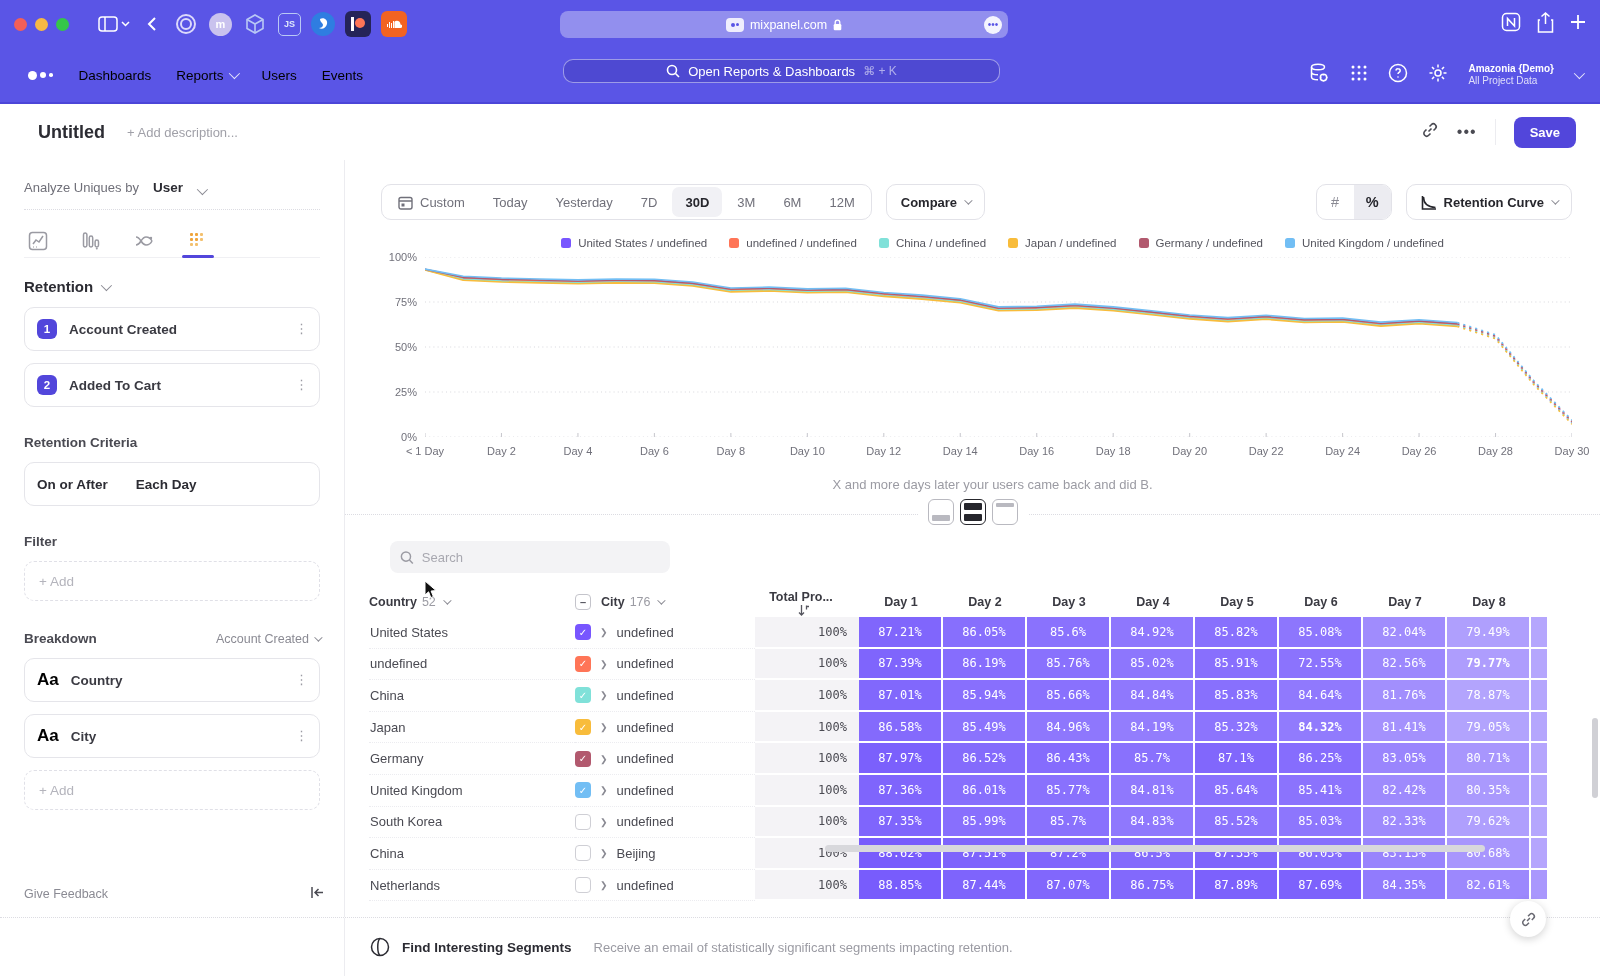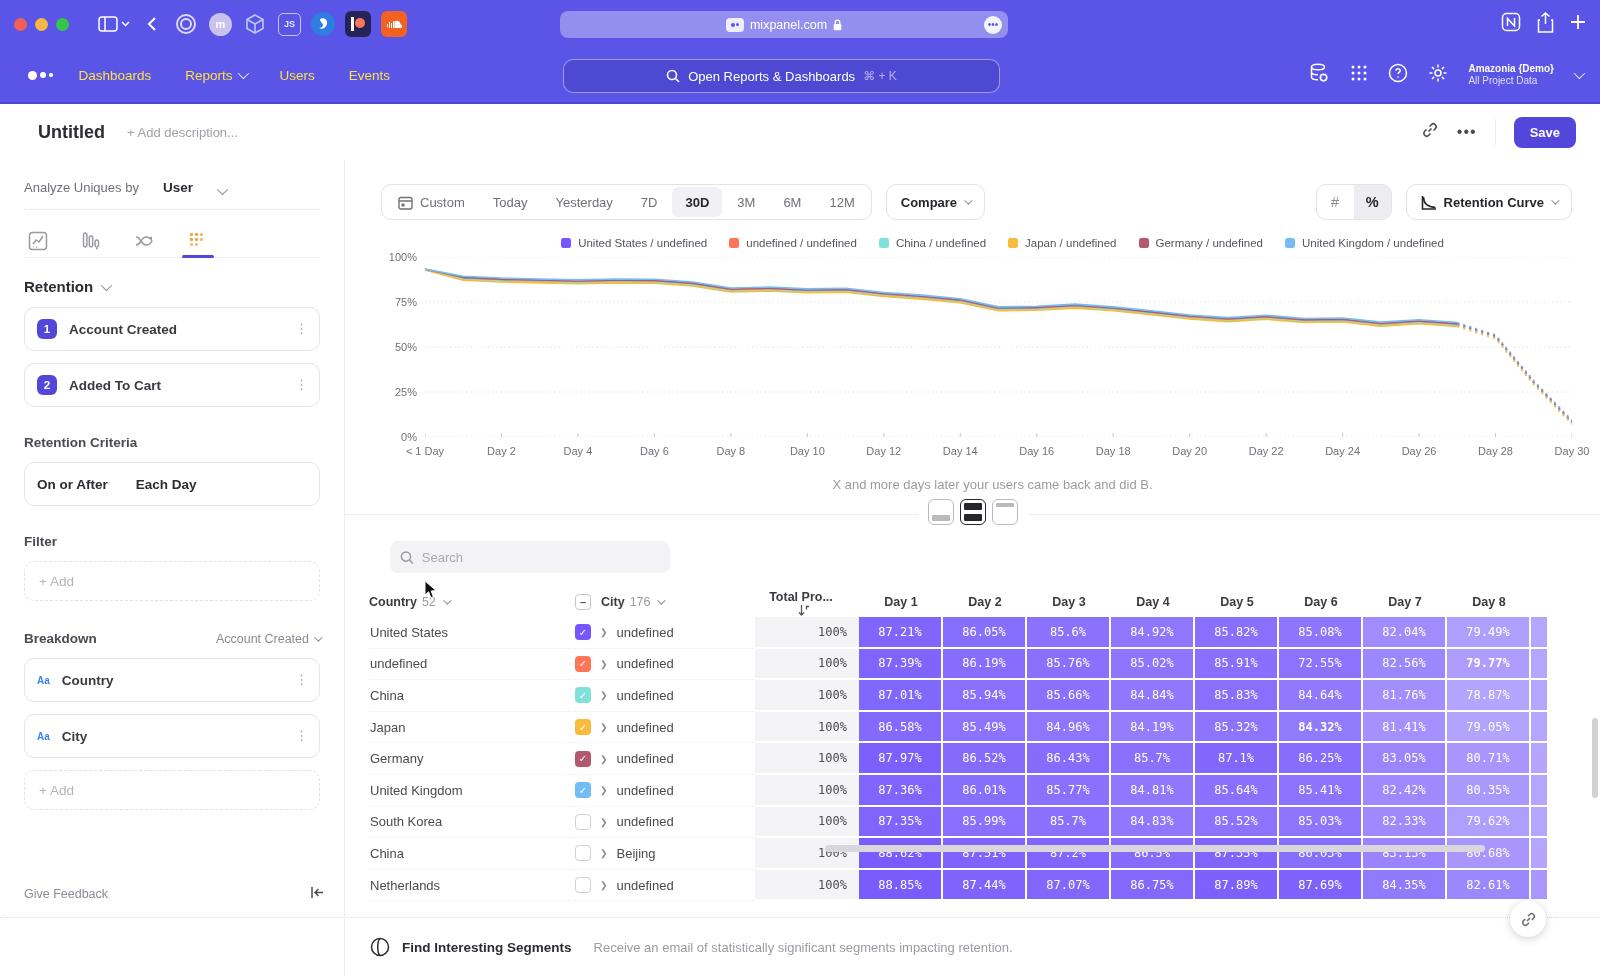--- a/index.html
+++ b/index.html
@@ -20,23 +20,23 @@
   .url-badge i { width:4px; height:4px; border-radius:50%; background:#5a55e6; display:block; }
   .url-badge i:last-child { width:3px; height:3px; }
   .url-more { position:absolute; right:6px; top:4.5px; width:18px; height:18px; border-radius:50%; background:rgba(255,255,255,.9); color:#5a55e6; font-size:10px; display:flex; align-items:center; justify-content:center; }
   .browser-right { position:absolute; right:14px; display:flex; align-items:center; gap:16px; color:#fff; }
 
   
   .mx-nav { height:56px; background:#5a55e6; display:flex; align-items:center; padding:0 20px; position:relative; border-bottom:2px solid #4c46d8; }
   .mx-logo { display:flex; align-items:center; gap:3px; margin:0 26px 0 8px; }
   .mx-logo i { background:#fff; border-radius:50%; display:block; }
   .mx-logo i:nth-child(1){width:9px;height:9px;} .mx-logo i:nth-child(2){width:6px;height:6px;} .mx-logo i:nth-child(3){width:3.5px;height:3.5px;}
-  .mx-links { display:flex; align-items:center; gap:34px; color:#fde047; font-size:13.5px; }
+  .mx-links { display:flex; align-items:center; gap:25px; color:#000000; font-size:13.5px; }
   .mx-links .lnk { display:flex; align-items:center; gap:5px; cursor:pointer; }
-  .mx-search { position:absolute; left:563px; width:437px; top:11px; height:34px; border:1px solid rgba(255,255,255,.45); background:rgba(30,20,120,.18); border-radius:10px; display:flex; align-items:center; justify-content:center; gap:8px; color:#fff; font-size:13px; }
+  .mx-search { position:absolute; left:563px; width:437px; top:11px; height:24px; border:1px solid rgba(255,255,255,.45); background:rgba(30,20,120,.18); border-radius:10px; display:flex; align-items:center; justify-content:center; gap:8px; color:#fff; font-size:13px; }
   .mx-search .sc { color:rgba(255,255,255,.55); font-size:12px; }
   .mx-right { position:absolute; right:18px; display:flex; align-items:center; gap:20px; color:#fff; }
   .proj { text-align:left; line-height:1.25; }
   .proj .p1 { font-size:10px; font-weight:700; }
   .proj .p2 { font-size:10px; opacity:.8; }
 
   
   .doc-header { height:56px; display:flex; align-items:center; padding:0 24px; background:#fff; }
   .doc-title { font-size:18px; font-weight:700; color:#2c2c33; margin-left:14px; }
   .doc-desc { font-size:13px; color:#a0a0a8; margin-left:22px; }
@@ -44,39 +44,39 @@
   .vdiv { width:1px; height:26px; background:#ececf0; }
   .save-btn { background:#5246db; color:#fff; font-size:13px; font-weight:600; border:none; border-radius:8px; padding:8px 16px; cursor:pointer; }
   .dots-h { color:#4a4a52; font-size:16px; letter-spacing:1px; }
 
   
   .content { display:flex; height:757px; }
   .sidebar { width:345px; border-right:1px solid #ececf0; padding:0 24px; position:relative; flex-shrink:0; }
   .main { flex:1; position:relative; overflow:hidden; }
 
   
-  .an-row { padding:20px 0 14px; display:flex; align-items:flex-end; gap:24px; font-size:13px; color:#6f6f78; border-bottom:1px dotted #dcdce2; }
+  .an-row { padding:20px 0 14px; display:flex; align-items:flex-end; gap:14px; font-size:13px; color:#6f6f78; border-bottom:1px dotted #dcdce2; }
   .an-row b { color:#2c2c33; font-weight:700; font-size:13.5px; }
   .chev { display:inline-block; width:8px; height:8px; border-right:1.5px solid #8a8a93; border-bottom:1.5px solid #8a8a93; transform:rotate(45deg) translateY(-2px); }
   .tabs-row { display:flex; align-items:center; gap:30px; padding:14px 2px 0; border-bottom:1px solid #f0f0f3; height:48px; }
   .tab-i { position:relative; height:100%; display:flex; align-items:center; padding:0 2px; cursor:pointer; }
   .tab-i.active:after { content:""; position:absolute; left:-4px; right:-4px; bottom:-1px; height:3px; background:#5246db; border-radius:2px; }
   .sec-title { margin-top:20px; font-size:15px; font-weight:700; color:#2c2c33; display:flex; align-items:center; gap:8px; }
   .step-card, .crit-card, .bd-card { margin-top:12px; height:44px; border:1px solid #e5e5ea; border-radius:10px; display:flex; align-items:center; padding:0 12px; background:#fff; cursor:pointer; }
   .step-num { width:20px; height:20px; border-radius:6px; background:#5246db; color:#fff; font-size:11.5px; font-weight:700; display:flex; align-items:center; justify-content:center; margin-right:12px; }
   .card-label { font-size:13.5px; color:#3a3a42; font-weight:600; }
   .kebab { margin-left:auto; color:#9b9ba3; font-size:13px; letter-spacing:0; line-height:4px; text-align:center; width:12px; }
   .kebab:before { content:"\22EE"; }
   .sub-title { margin-top:28px; font-size:13.5px; font-weight:700; color:#4a4a52; display:flex; align-items:center; }
   .crit-card { gap:28px; }
   .crit-card span { font-size:13.5px; color:#2c2c33; font-weight:600; }
   .add-card { margin-top:12px; height:40px; border:1px dashed #e0e0e7; border-radius:10px; display:flex; align-items:center; padding:0 14px; color:#b4b4bc; font-size:13.5px; cursor:pointer; }
   .bd-head { margin-top:30px; display:flex; align-items:center; }
   .bd-head .right { margin-left:auto; font-size:12.5px; color:#8a8a93; display:flex; align-items:center; gap:5px; }
-  .aa { color:#3b82f6; font-size:10px; font-weight:700; margin-right:12px; }
+  .aa { color:#000000; font-size:17px; font-weight:700; margin-right:12px; }
   .sidebar-bottom { position:absolute; bottom:14px; left:24px; right:20px; display:flex; align-items:center; }
   .feedback { font-size:12.5px; color:#8a8a93; }
   .collapse-ic { margin-left:auto; color:#4a4a52; }
 
   
   .controls { display:flex; align-items:center; padding:24px 28px 0 36px; }
   .seg-group { display:flex; align-items:center; border:1px solid #e2e2e8; border-radius:10px; height:36px; background:#fff; overflow:hidden; padding:0 2px; }
   .seg-item { padding:0 13px; font-size:13px; color:#70707a; height:30px; display:flex; align-items:center; gap:7px; cursor:pointer; border-radius:7px; margin:0 1px; white-space:nowrap; }
   .seg-item.selected { background:#f1f1f5; color:#26262c; font-weight:700; }
   .btn-box { display:flex; align-items:center; gap:7px; border:1px solid #e2e2e8; border-radius:10px; height:36px; padding:0 14px; font-size:13px; color:#26262c; font-weight:600; margin-left:14px; background:#fff; cursor:pointer; }

